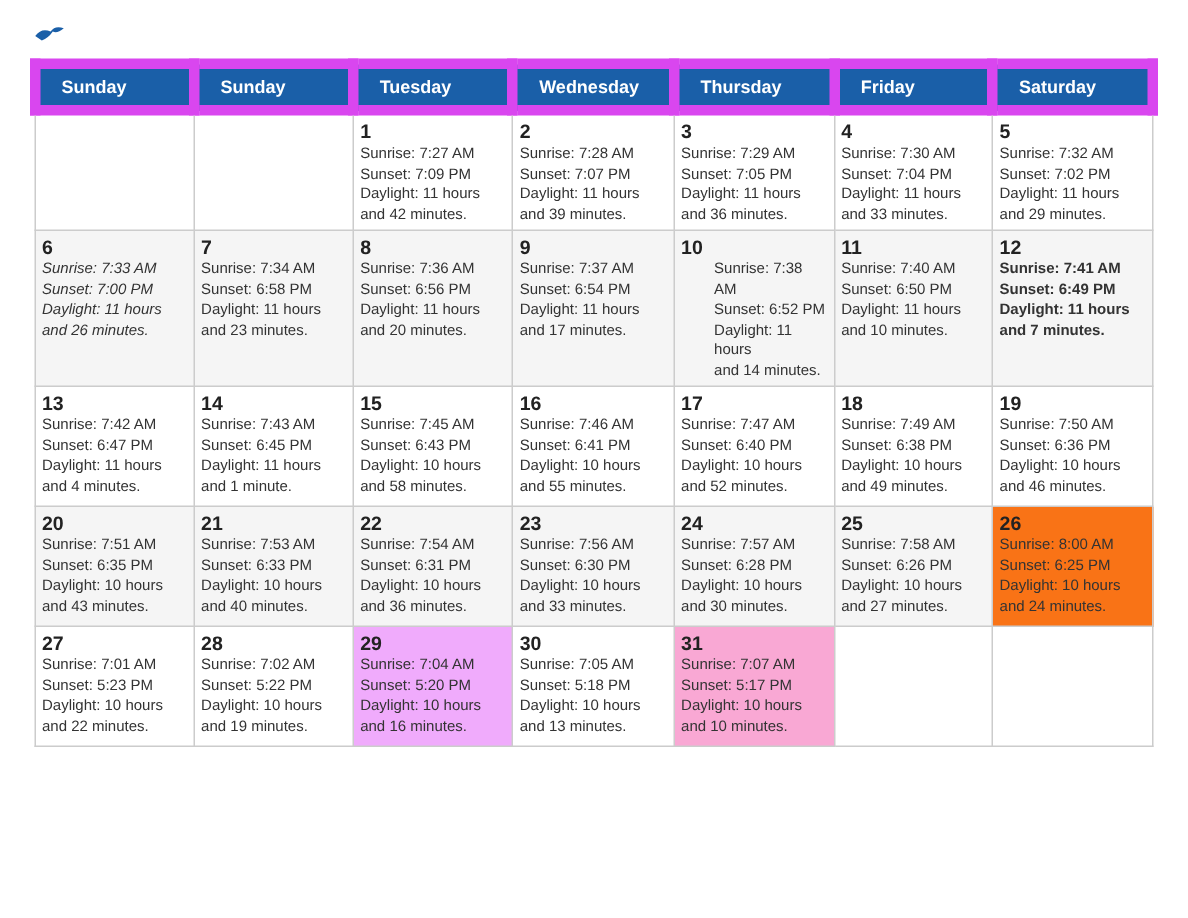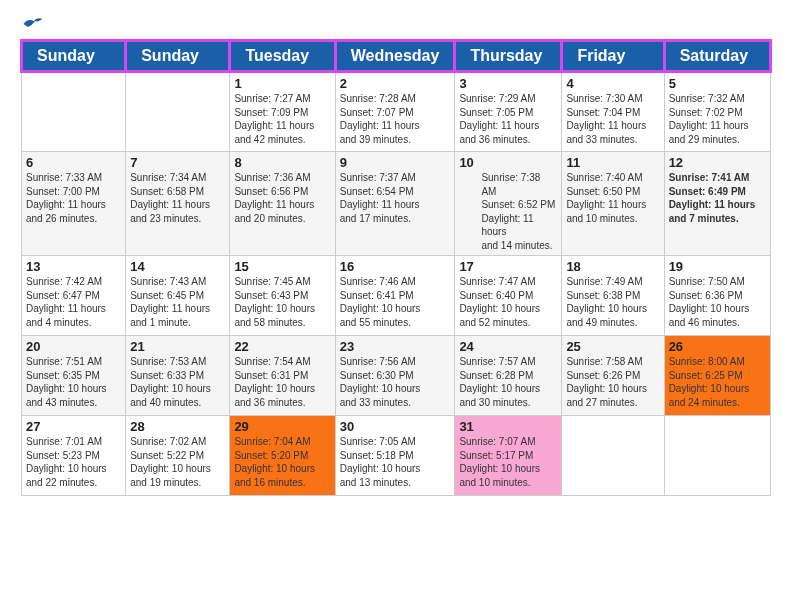--- a/index.html
+++ b/index.html
@@ -55,23 +55,23 @@
     .calendar {
       width: 100%;
       border-collapse: collapse;
       font-size: 11px;
     }
     .calendar th {
       background: #1a5fa8;
       color: #fff;
       padding: 5px 14px;
       text-align: left;
-      font-size: 16px;
+      font-size: 12px;
       font-weight: bold;
-      border: 3px solid #d946ef;
+      border: 7px solid #d946ef;
     }
     .calendar td {
       border: 1px solid #ccc;
       vertical-align: top;
       padding: 3px 4px;
       width: 108px;
       min-height: 75px;
       height: 80px;
     }
     .calendar tr:nth-child(even) td {
@@ -165,21 +165,21 @@
             <span class="day-num">5</span>
             <div class="day-info" style="white-space: pre-line;">Sunrise: 7:32 AM
 Sunset: 7:02 PM
 Daylight: 11 hours
 and 29 minutes.</div>
           </td>
         </tr>
         <tr>
           <td style="background: rgb(245, 245, 245);">
             <span class="day-num">6</span>
-            <div class="day-info" style="white-space: pre-line;">Sunrise: 7:33 AM
+            <div class="day-info" style="white-space: pre-line; font-style: italic;">Sunrise: 7:33 AM
 Sunset: 7:00 PM
 Daylight: 11 hours
 and 26 minutes.</div>
           </td>
           <td style="background: rgb(245, 245, 245);">
             <span class="day-num">7</span>
             <div class="day-info" style="white-space: pre-line;">Sunrise: 7:34 AM
 Sunset: 6:58 PM
 Daylight: 11 hours
 and 23 minutes.</div>
@@ -330,21 +330,21 @@
 Daylight: 10 hours
 and 22 minutes.</div>
           </td>
           <td style="background: rgb(255, 255, 255);">
             <span class="day-num">28</span>
             <div class="day-info" style="white-space: pre-line;">Sunrise: 7:02 AM
 Sunset: 5:22 PM
 Daylight: 10 hours
 and 19 minutes.</div>
           </td>
-          <td style="background: #f97316;">
+          <td style="background: #f0abfc;">
             <span class="day-num">29</span>
             <div class="day-info" style="white-space: pre-line;">Sunrise: 7:04 AM
 Sunset: 5:20 PM
 Daylight: 10 hours
 and 16 minutes.</div>
           </td>
           <td style="background: rgb(255, 255, 255);">
             <span class="day-num">30</span>
             <div class="day-info" style="white-space: pre-line;">Sunrise: 7:05 AM
 Sunset: 5:18 PM

